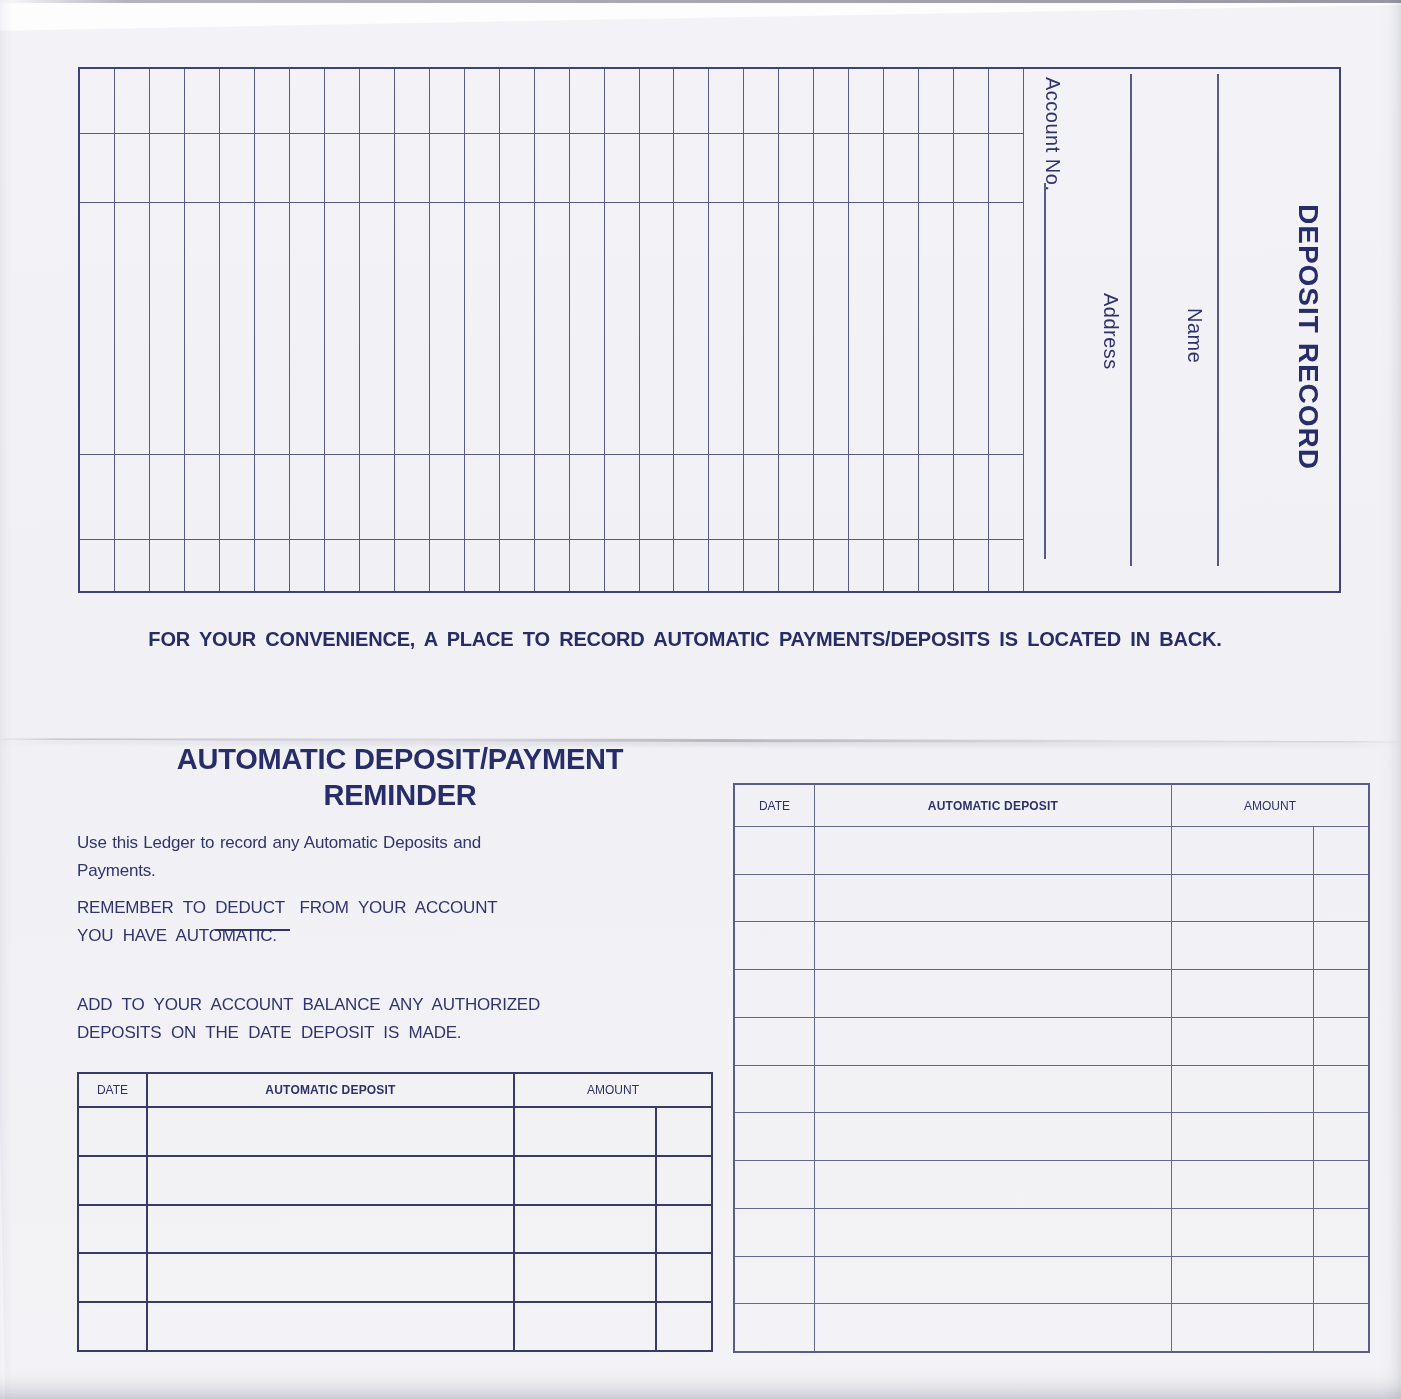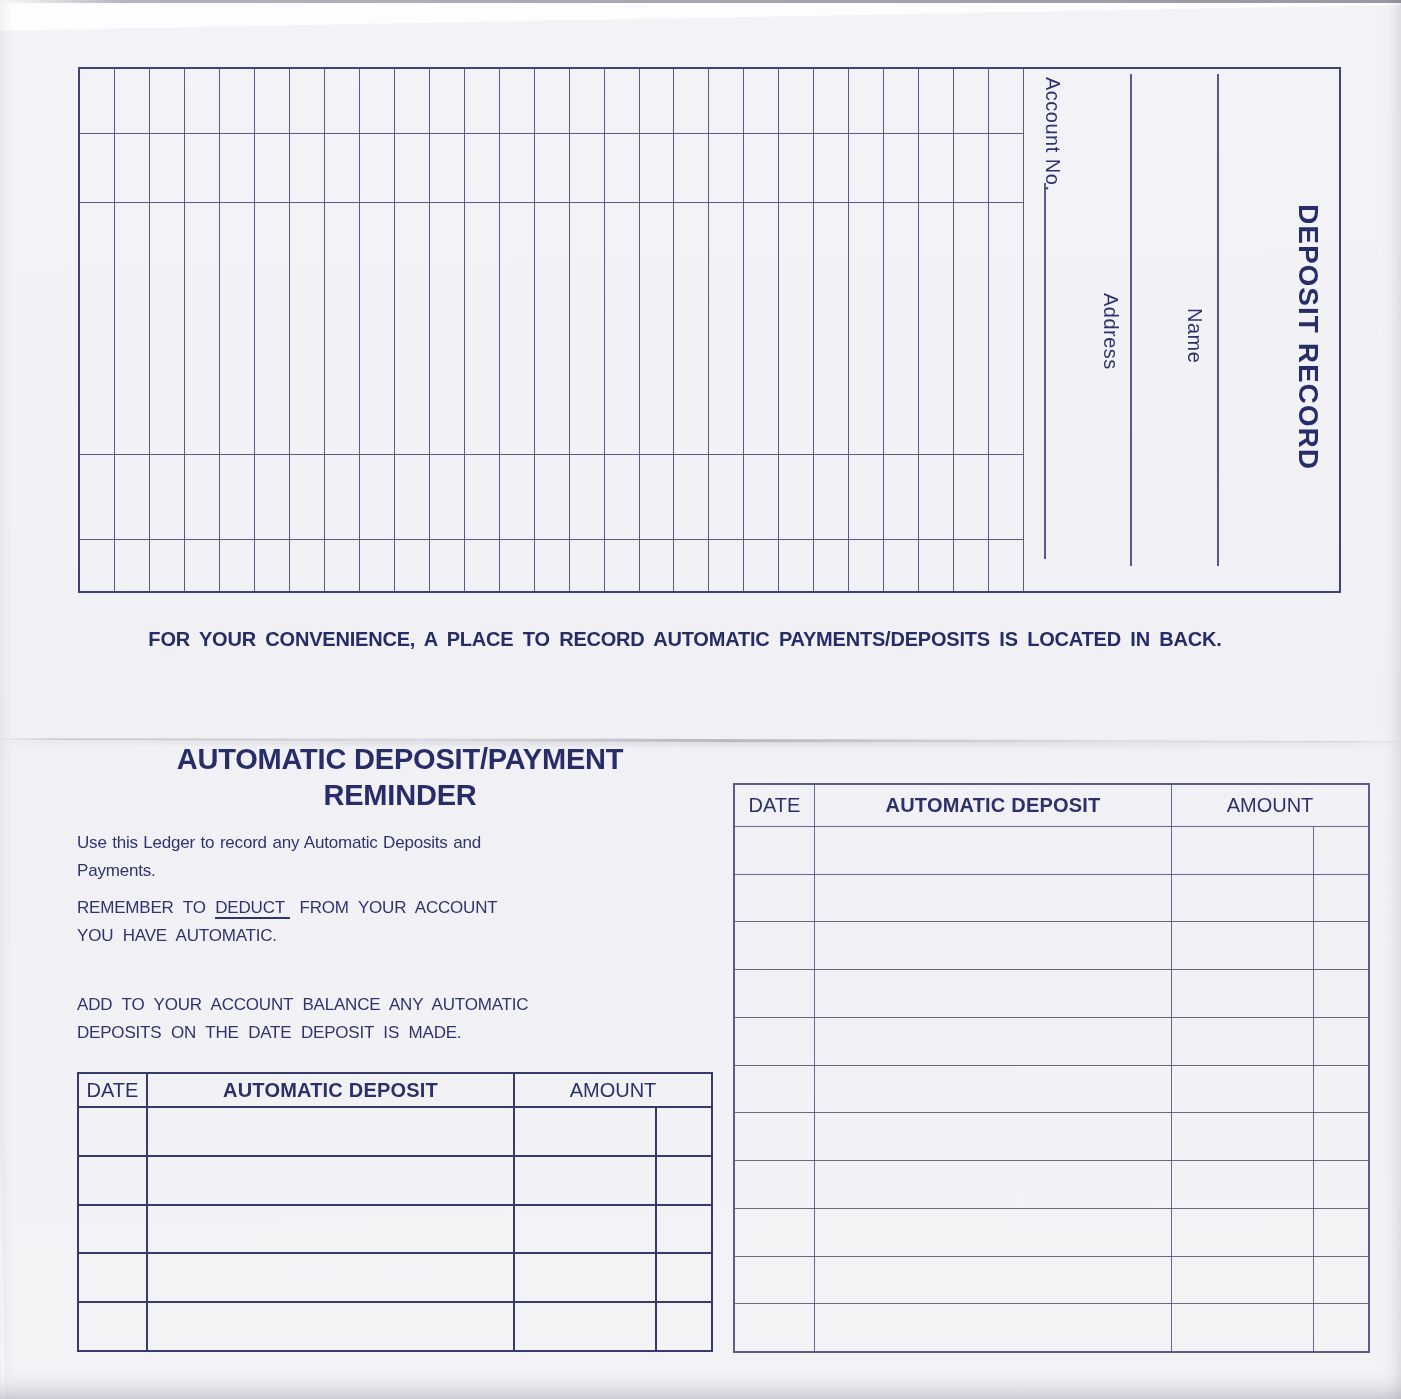--- a/index.html
+++ b/index.html
@@ -66,26 +66,26 @@
 
   
   .rem-head{
     position:absolute;left:82px;top:741px;width:636px;text-align:center;
     font-size:29px;font-weight:bold;color:#272d68;line-height:36px;letter-spacing:-.2px;
   }
   .para{position:absolute;left:77px;width:606px;font-size:17px;line-height:27.5px;color:#2f346f;letter-spacing:-.2px;}
   .para.p1{top:829px;word-spacing:1px;}
   .para.p2{top:894px;word-spacing:5px;}
   .para.p3{top:991px;word-spacing:5px;}
-  .u-word{border-bottom:2px solid #2f346f;padding-right:5px;padding-bottom:0px;}
+  .u-word{border-bottom:2px solid #2f346f;padding-right:5px;padding-bottom:12px;}
 
   
   .ledger{position:absolute;box-sizing:border-box;}
   .ledger .thead{display:grid;box-sizing:border-box;}
-  .ledger .th{display:flex;align-items:center;justify-content:center;box-sizing:border-box;font-size:20px;}
+  .ledger .th{display:flex;align-items:center;justify-content:center;box-sizing:border-box;font-size:12px;}
   .ledger .th.dep{font-weight:bold;letter-spacing:.2px;}
   .ledger .tbody{display:flex;flex-direction:column;box-sizing:border-box;}
   .ledger .trow{flex:1 1 0;display:grid;box-sizing:border-box;}
   .ledger .td{box-sizing:border-box;}
 
   
   .ledger.left{left:77px;top:1072px;width:636px;height:280px;border:2px solid rgba(43,48,100,.95);}
   .ledger.left .thead{height:34px;border-bottom:2px solid rgba(43,48,100,.95);grid-template-columns:69px 367px 196px;}
   .ledger.left .th{border-right:2px solid rgba(43,48,100,.95);}
   .ledger.left .th:last-child{border-right:none;}
@@ -290,21 +290,21 @@
       <div>Use this Ledger to record any Automatic Deposits and</div>
       <div>Payments.</div>
     </div>
 
     <div class="para p2">
       <div><span>REMEMBER TO </span><span class="u-word">DEDUCT</span><span> FROM YOUR ACCOUNT</span></div>
       <div>YOU HAVE AUTOMATIC.</div>
     </div>
 
     <div class="para p3">
-      <div>ADD TO YOUR ACCOUNT BALANCE ANY AUTOMATIC</div>
+      <div>ADD TO YOUR ACCOUNT BALANCE ANY AUTHORIZED</div>
       <div>DEPOSITS ON THE DATE DEPOSIT IS MADE.</div>
     </div>
 
     <div class="ledger left">
       <div class="thead">
         <div class="th date">DATE</div>
         <div class="th dep">AUTOMATIC DEPOSIT</div>
         <div class="th amt">AMOUNT</div>
       </div>
       <div class="tbody">

